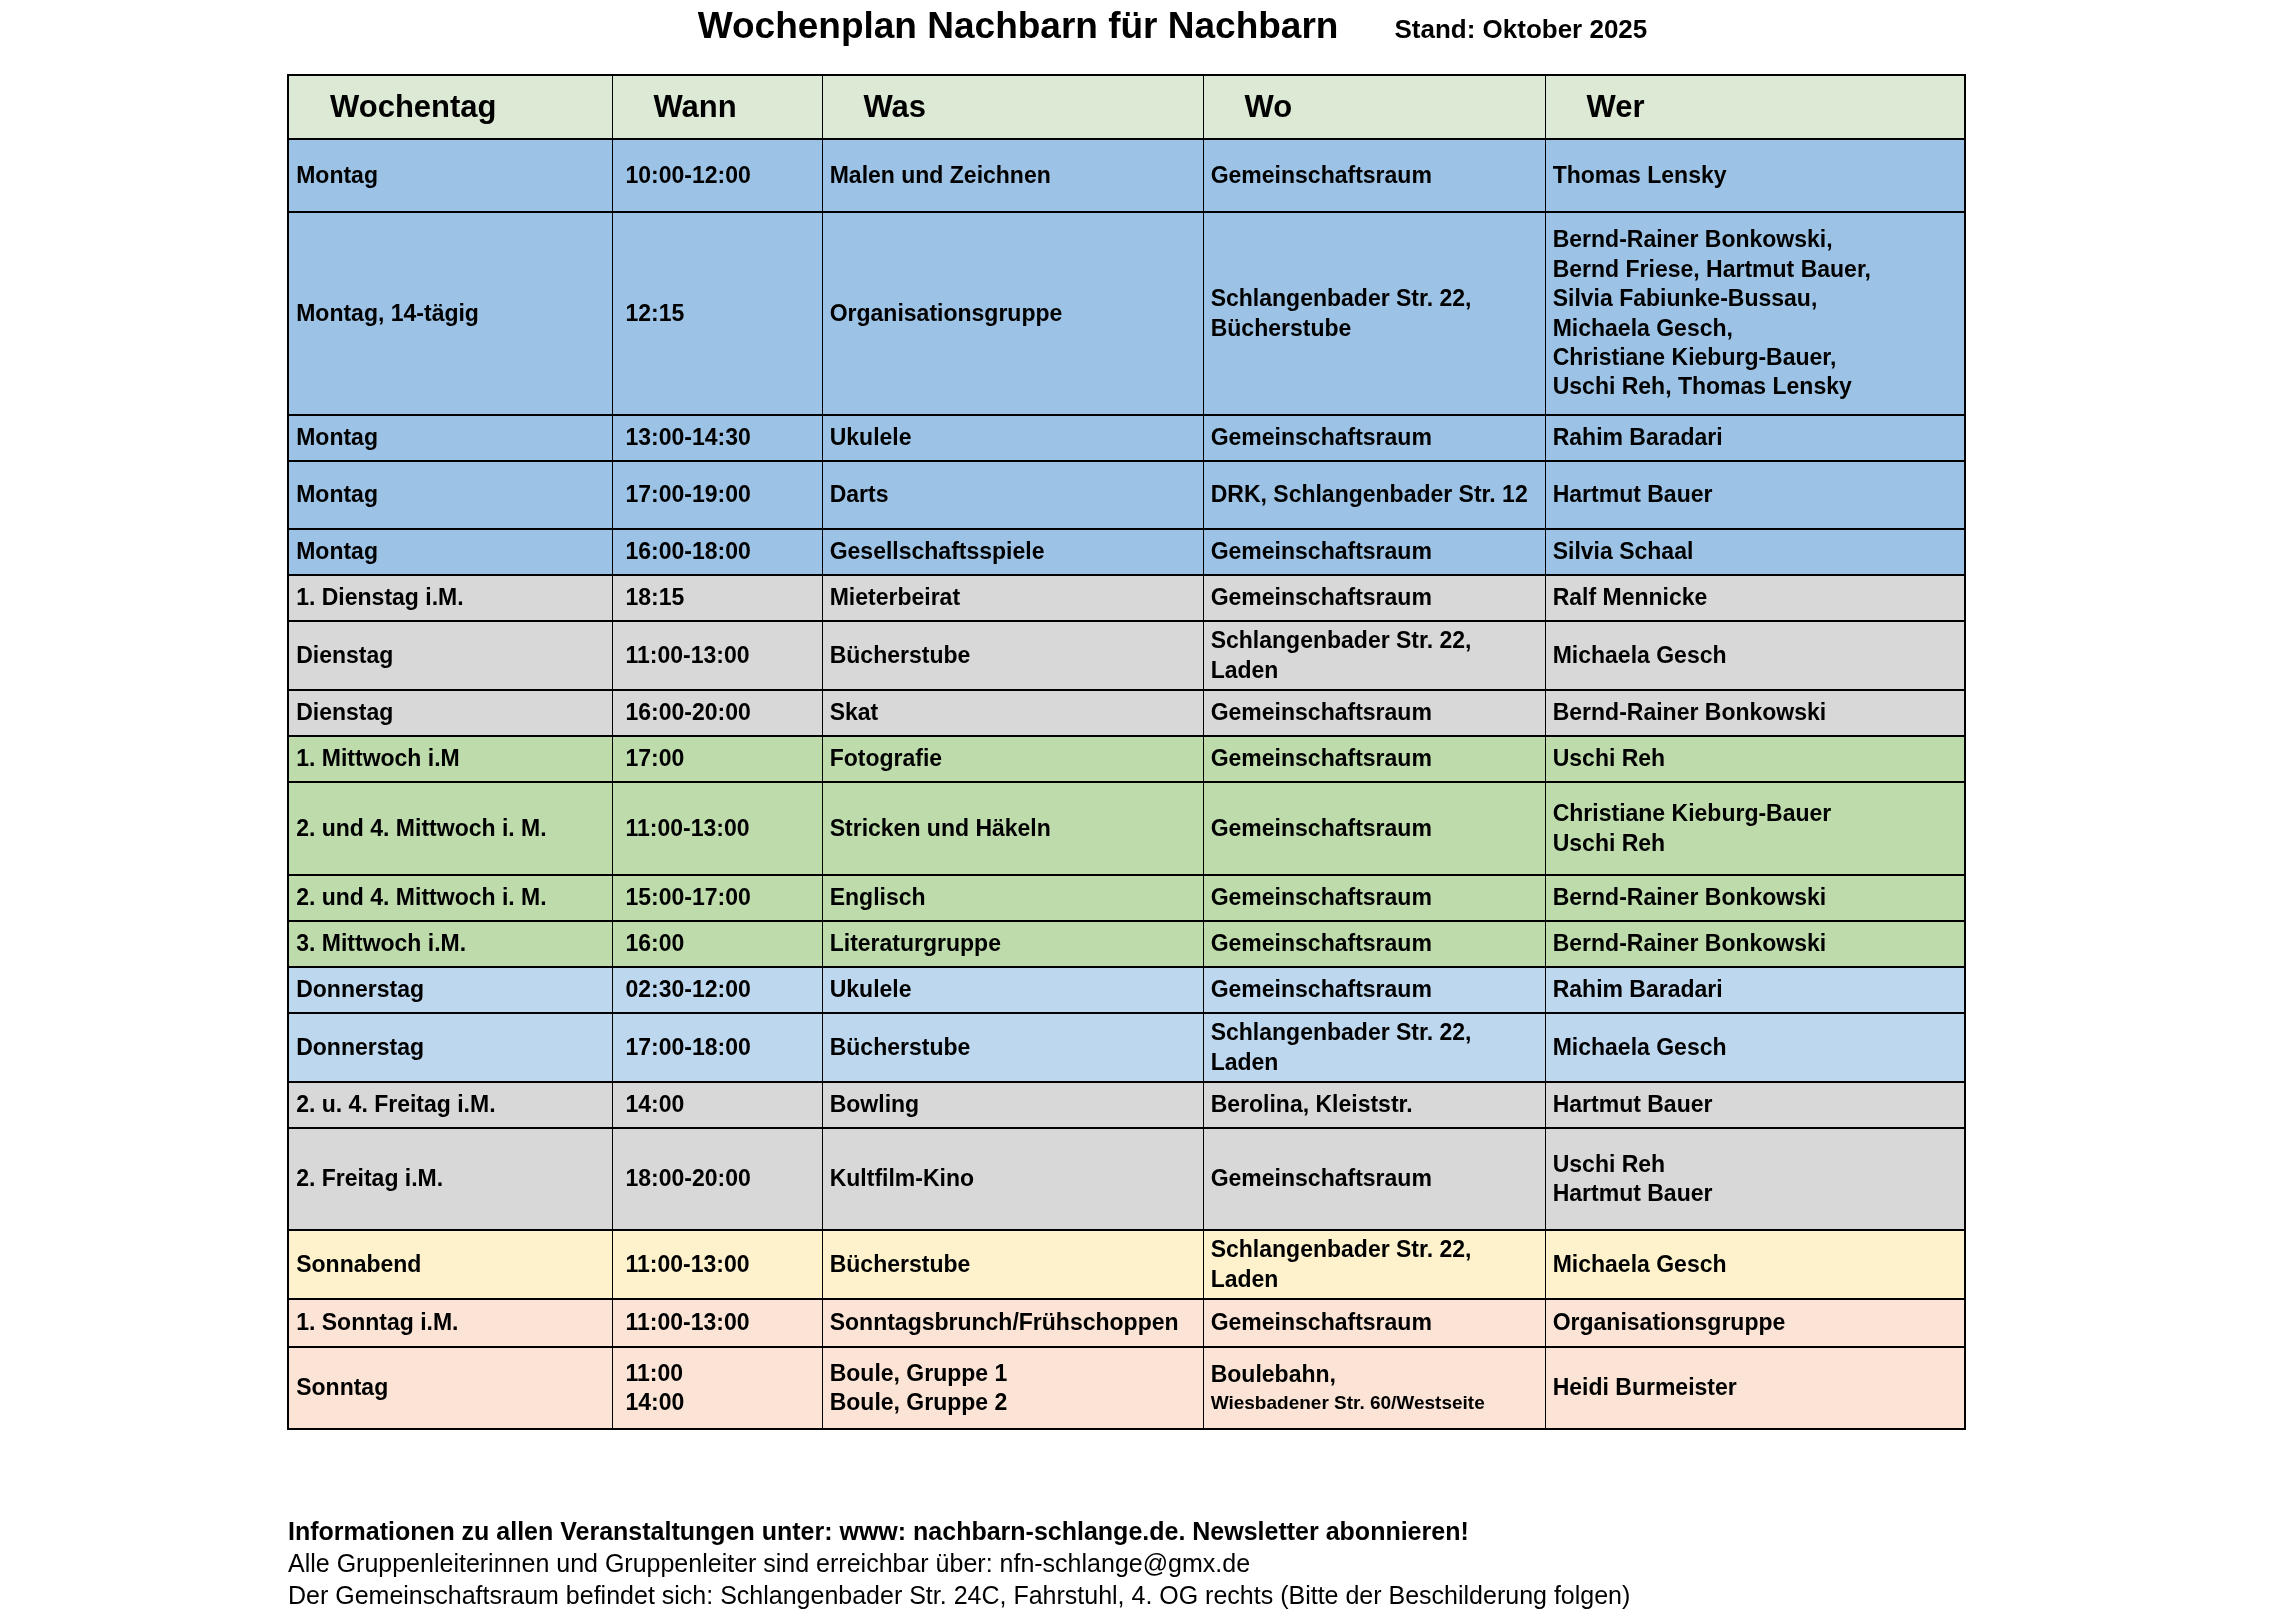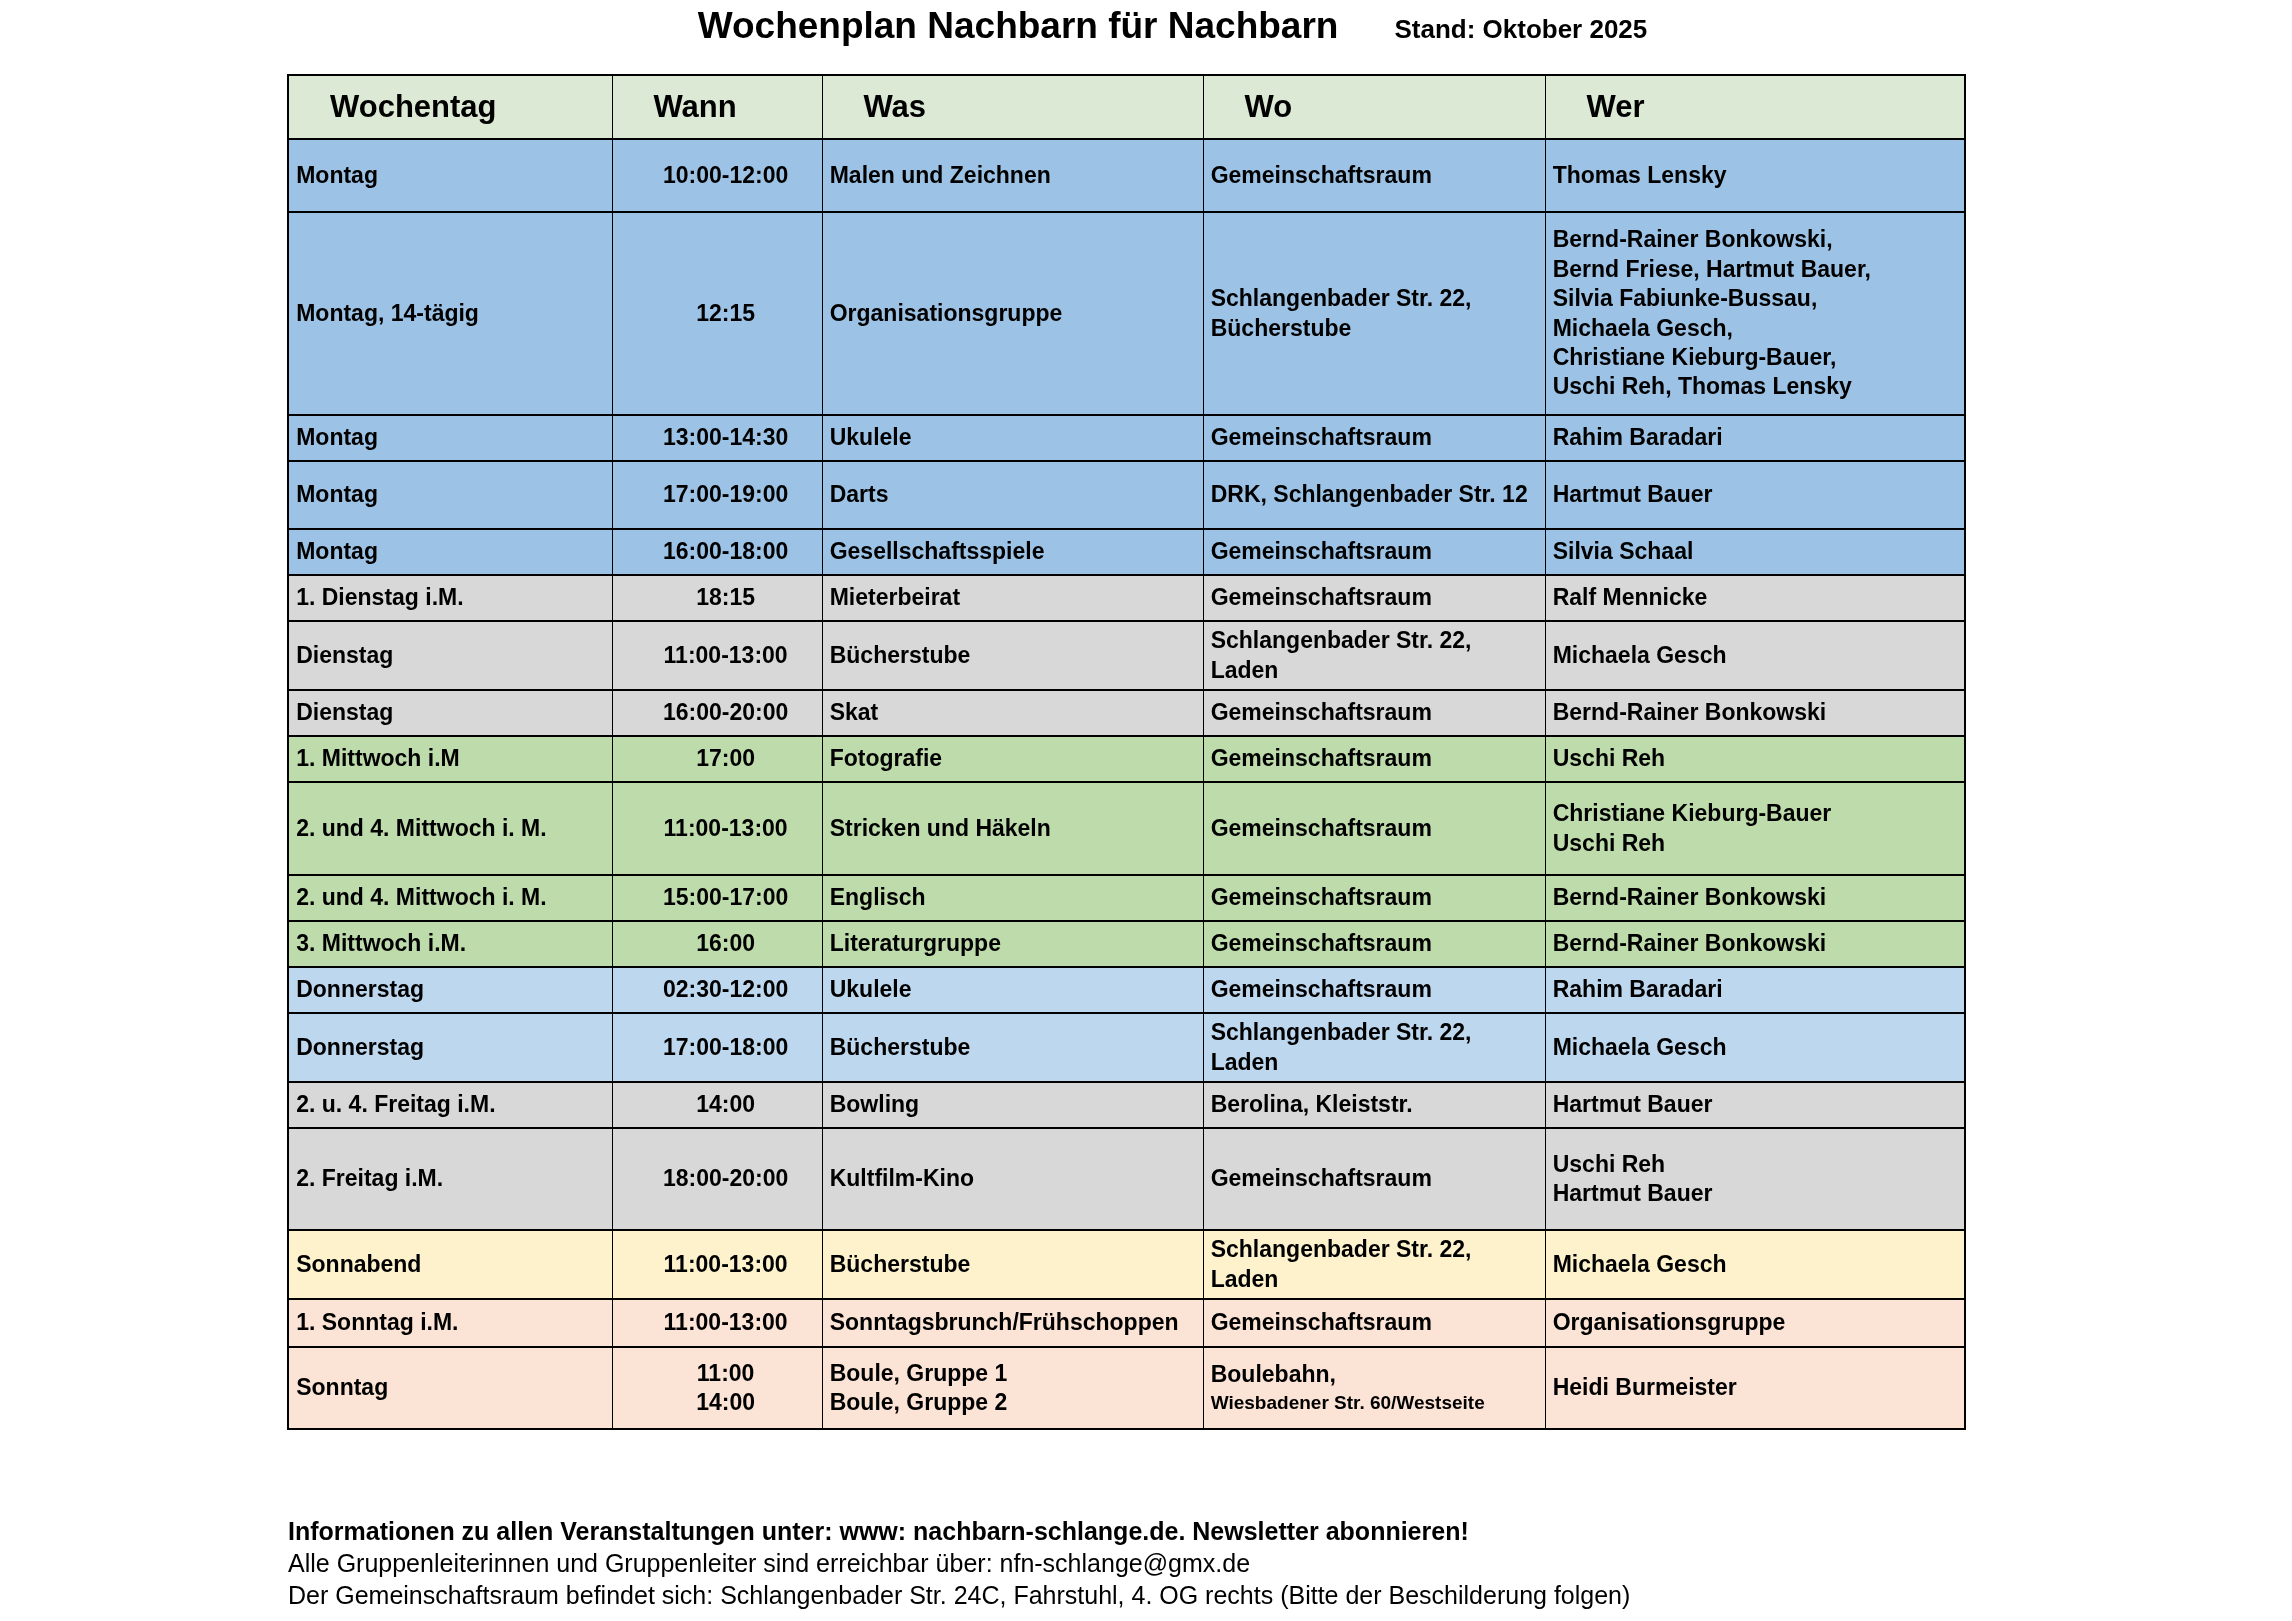--- a/index.html
+++ b/index.html
@@ -17,21 +17,21 @@
     border:2.7px solid #000;
   }
   th,td{
     border-left:1.8px solid #000;border-right:1.8px solid #000;
     border-top:2.7px solid #000;border-bottom:2.7px solid #000;
     vertical-align:middle;white-space:pre-line;overflow:hidden;
     font-weight:bold;padding:1.8px 5.4px 1.8px 7.2px;
   }
   th{font-size:31px;text-align:left;background:#dcead5;padding-left:41px;}
   td{font-size:23px;line-height:1.28;}
-  .col-wann{text-align:center;padding-left:19px;padding-right:1.8px;}
+  .col-wann{text-align:left;padding-left:13px;padding-right:1.8px;}
   .small{font-size:19px;line-height:1.35;}
   .wo-line:empty{display:none;}
 
   .c-blue   td{background:#9cc3e6;}
   .c-lblue  td{background:#bdd7ee;}
   .c-gray   td{background:#d8d8d8;}
   .c-green  td{background:#bedcab;}
   .c-yellow td{background:#fdf2cc;}
   .c-peach  td{background:#fbe4d5;}
 

